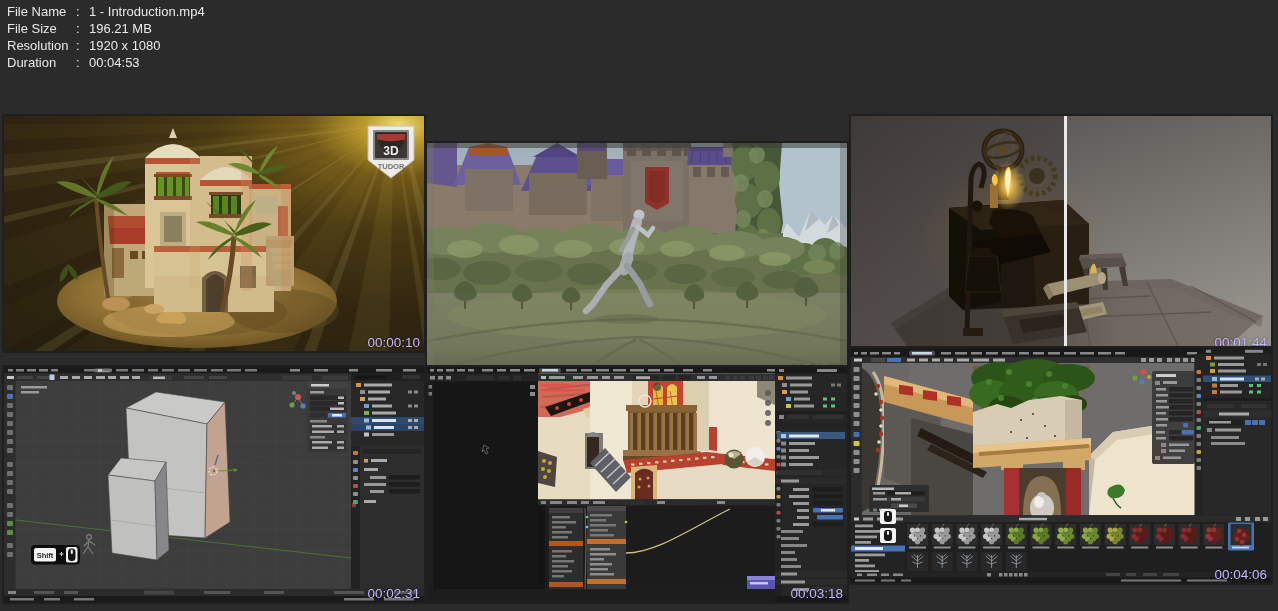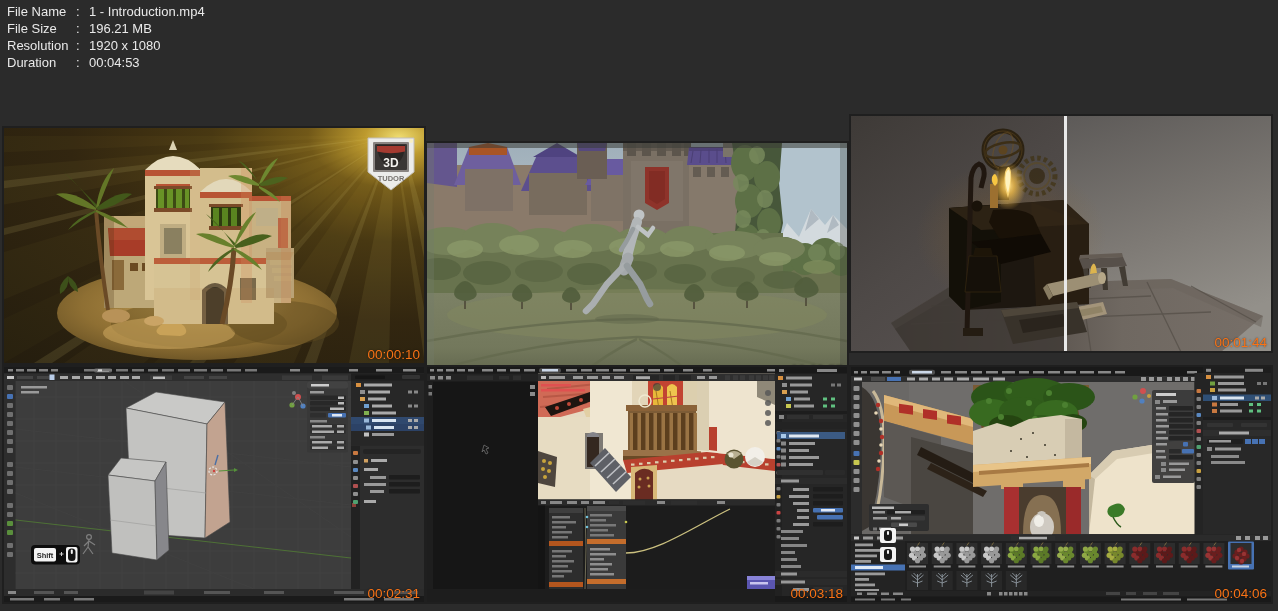--- a/index.html
+++ b/index.html
@@ -3,28 +3,28 @@
 <meta charset="utf-8">
 <style>
 html,body{margin:0;padding:0;background:#2b2b2b;}
 #page{position:relative;width:1278px;height:611px;background:#2b2b2b;overflow:hidden;
   font-family:"Liberation Sans",sans-serif;}
 #hdr{position:absolute;left:7px;top:3px;font-size:13px;line-height:17px;color:#e9e9e9;}
 #hdr .k{display:inline-block;width:69px;}
 #hdr .c{display:inline-block;width:13px;}
 .th{position:absolute;width:420px;height:235px;overflow:hidden;background:#111;box-shadow:0 0 0 2px #1f1f1f;}
 .th svg{position:absolute;left:0;top:0;}
-.ts{position:absolute;right:4px;bottom:1px;font-size:13.5px;color:#f97316;
+.ts{position:absolute;right:4px;bottom:1px;font-size:13.5px;color:#c4b5fd;
   font-family:"Liberation Sans",sans-serif;text-shadow:0 0 2px rgba(0,0,0,.6);}
-#t1{left:4px;top:128px;}
+#t1{left:4px;top:116px;}
 #t2{left:427px;top:143px;}
 #t3{left:851px;top:116px;}
 #t4{left:4px;top:367px;}
 #t5{left:427px;top:367px;}
-#t6{left:851px;top:367px;}
+#t6{left:851px;top:348px;}
 </style>
 </head>
 <body>
 <div id="page">
 <div id="hdr">
 <div><span class="k">File Name</span><span class="c">:</span>1 - Introduction.mp4</div>
 <div><span class="k">File Size</span><span class="c">:</span>196.21 MB</div>
 <div><span class="k">Resolution</span><span class="c">:</span>1920 x 1080</div>
 <div><span class="k">Duration</span><span class="c">:</span>00:04:53</div>
 </div>

